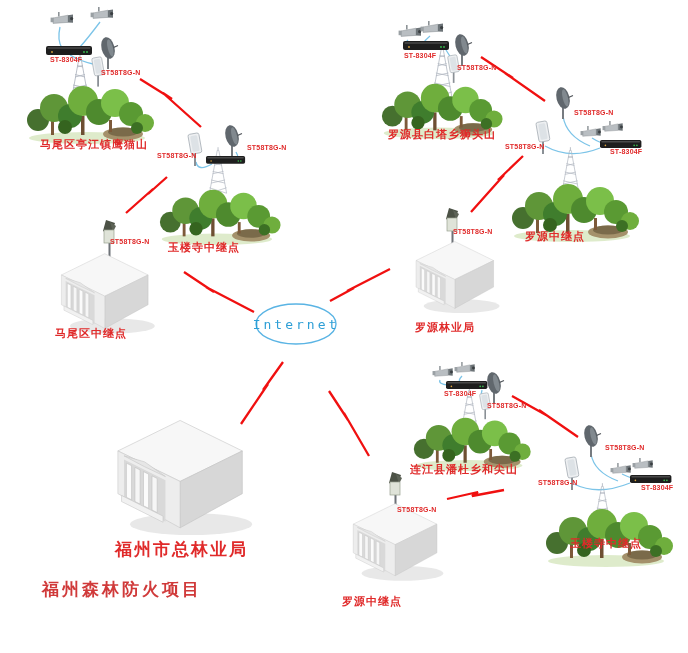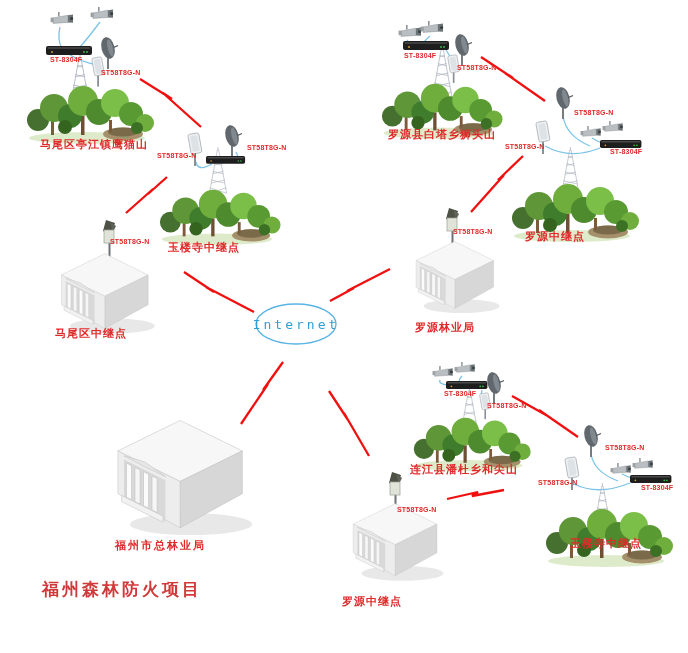--- a/index.html
+++ b/index.html
@@ -10,21 +10,21 @@
   #gfx{position:absolute;left:0;top:0;z-index:1;}
   .slabel{
     position:absolute;z-index:2;text-align:left;
     color:var(--label_red,#e02a2a);font-size:11px;font-weight:bold;letter-spacing:1px;
     white-space:nowrap;
   }
   .dlabel{
     position:absolute;z-index:2;color:var(--label_red,#e02a2a);
     font-size:7px;font-weight:bold;white-space:nowrap;letter-spacing:0.2px;
   }
-  .hq{font-size:11px;letter-spacing:2px;font-family:Liberation Mono, monospace;}
+  .hq{font-size:17px;letter-spacing:2px;font-family:Liberation Mono, monospace;}
   #project-title{
     position:absolute;z-index:2;color:var(--title_red,#d03a3a);
     font-size:17px;font-weight:bold;letter-spacing:3px;white-space:nowrap;
   }
   .bolt{stroke:var(--bolt_red,#f01010);stroke-width:2.3;fill:none;stroke-linejoin:miter;}
   .cable{stroke:var(--cable_blue,#7cc4e8);stroke-width:1.3;fill:none;}
   #internet-ellipse{fill:#fff;stroke:var(--internet_blue,#5ab4e4);stroke-width:1.4;}
   #internet-text{
     fill:var(--internet_text,#2e9fd6);font-size:13px;letter-spacing:3px;
     font-family:"DejaVu Sans Mono","Liberation Mono",monospace;

